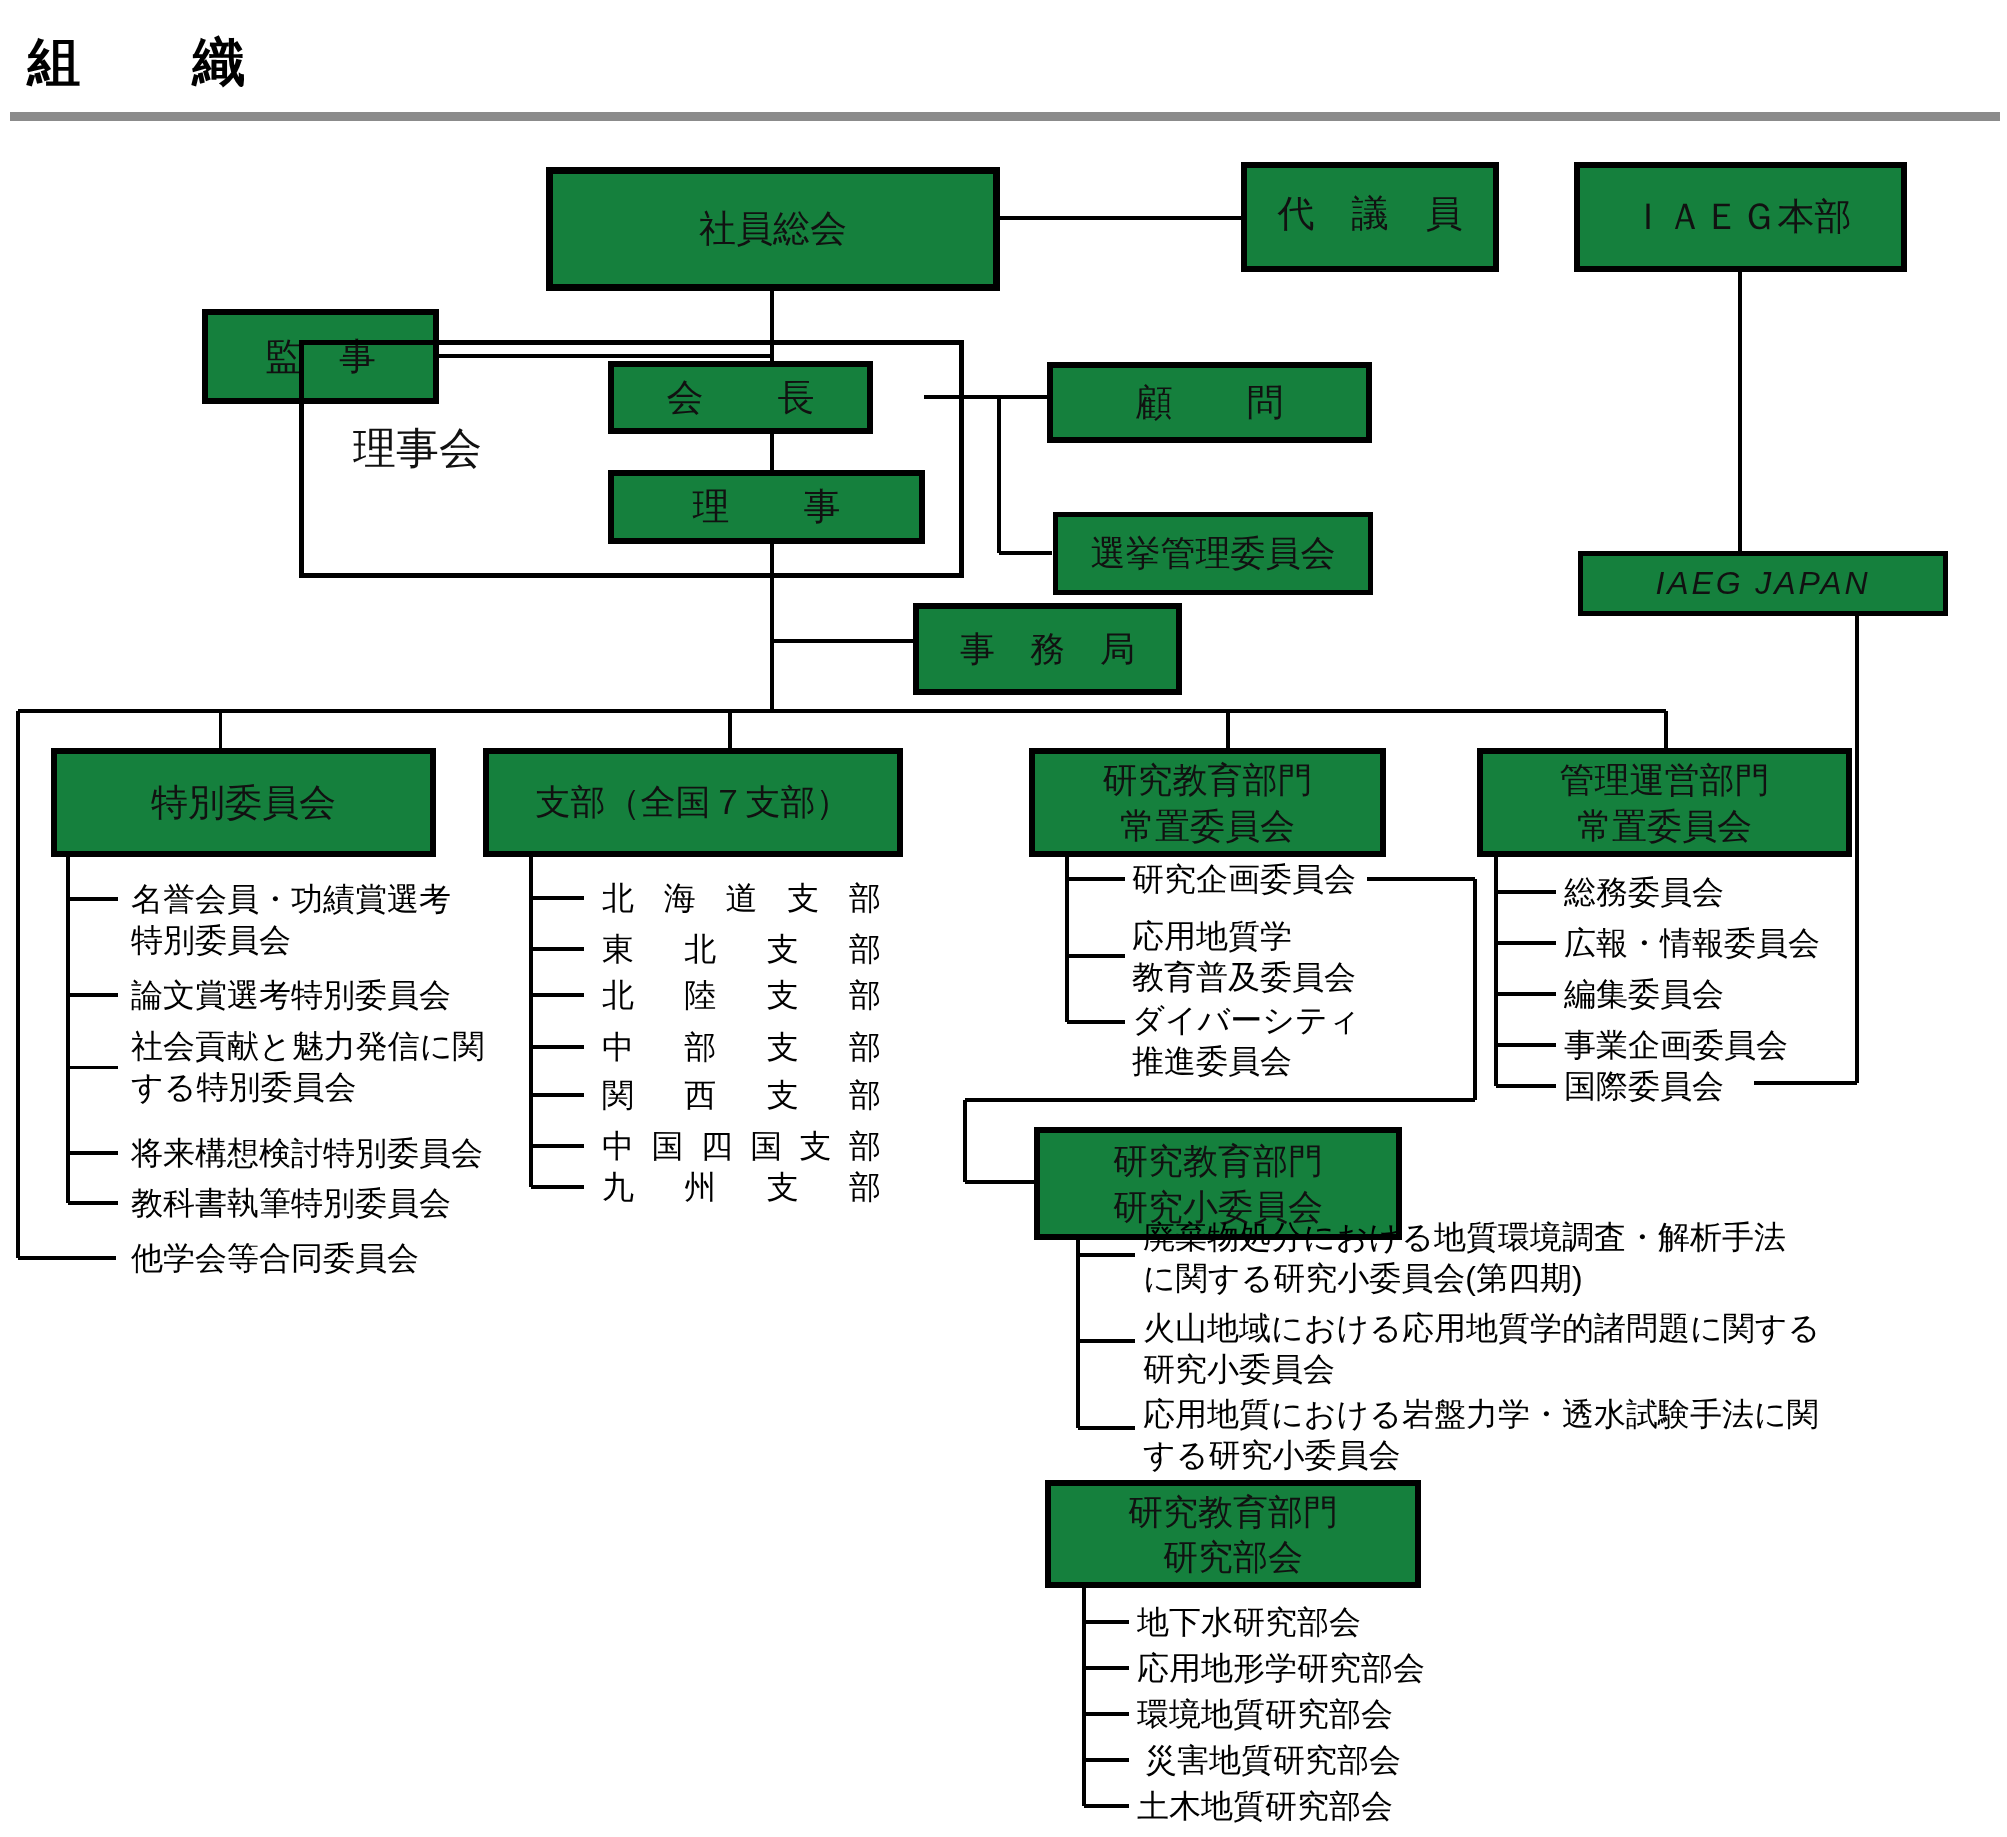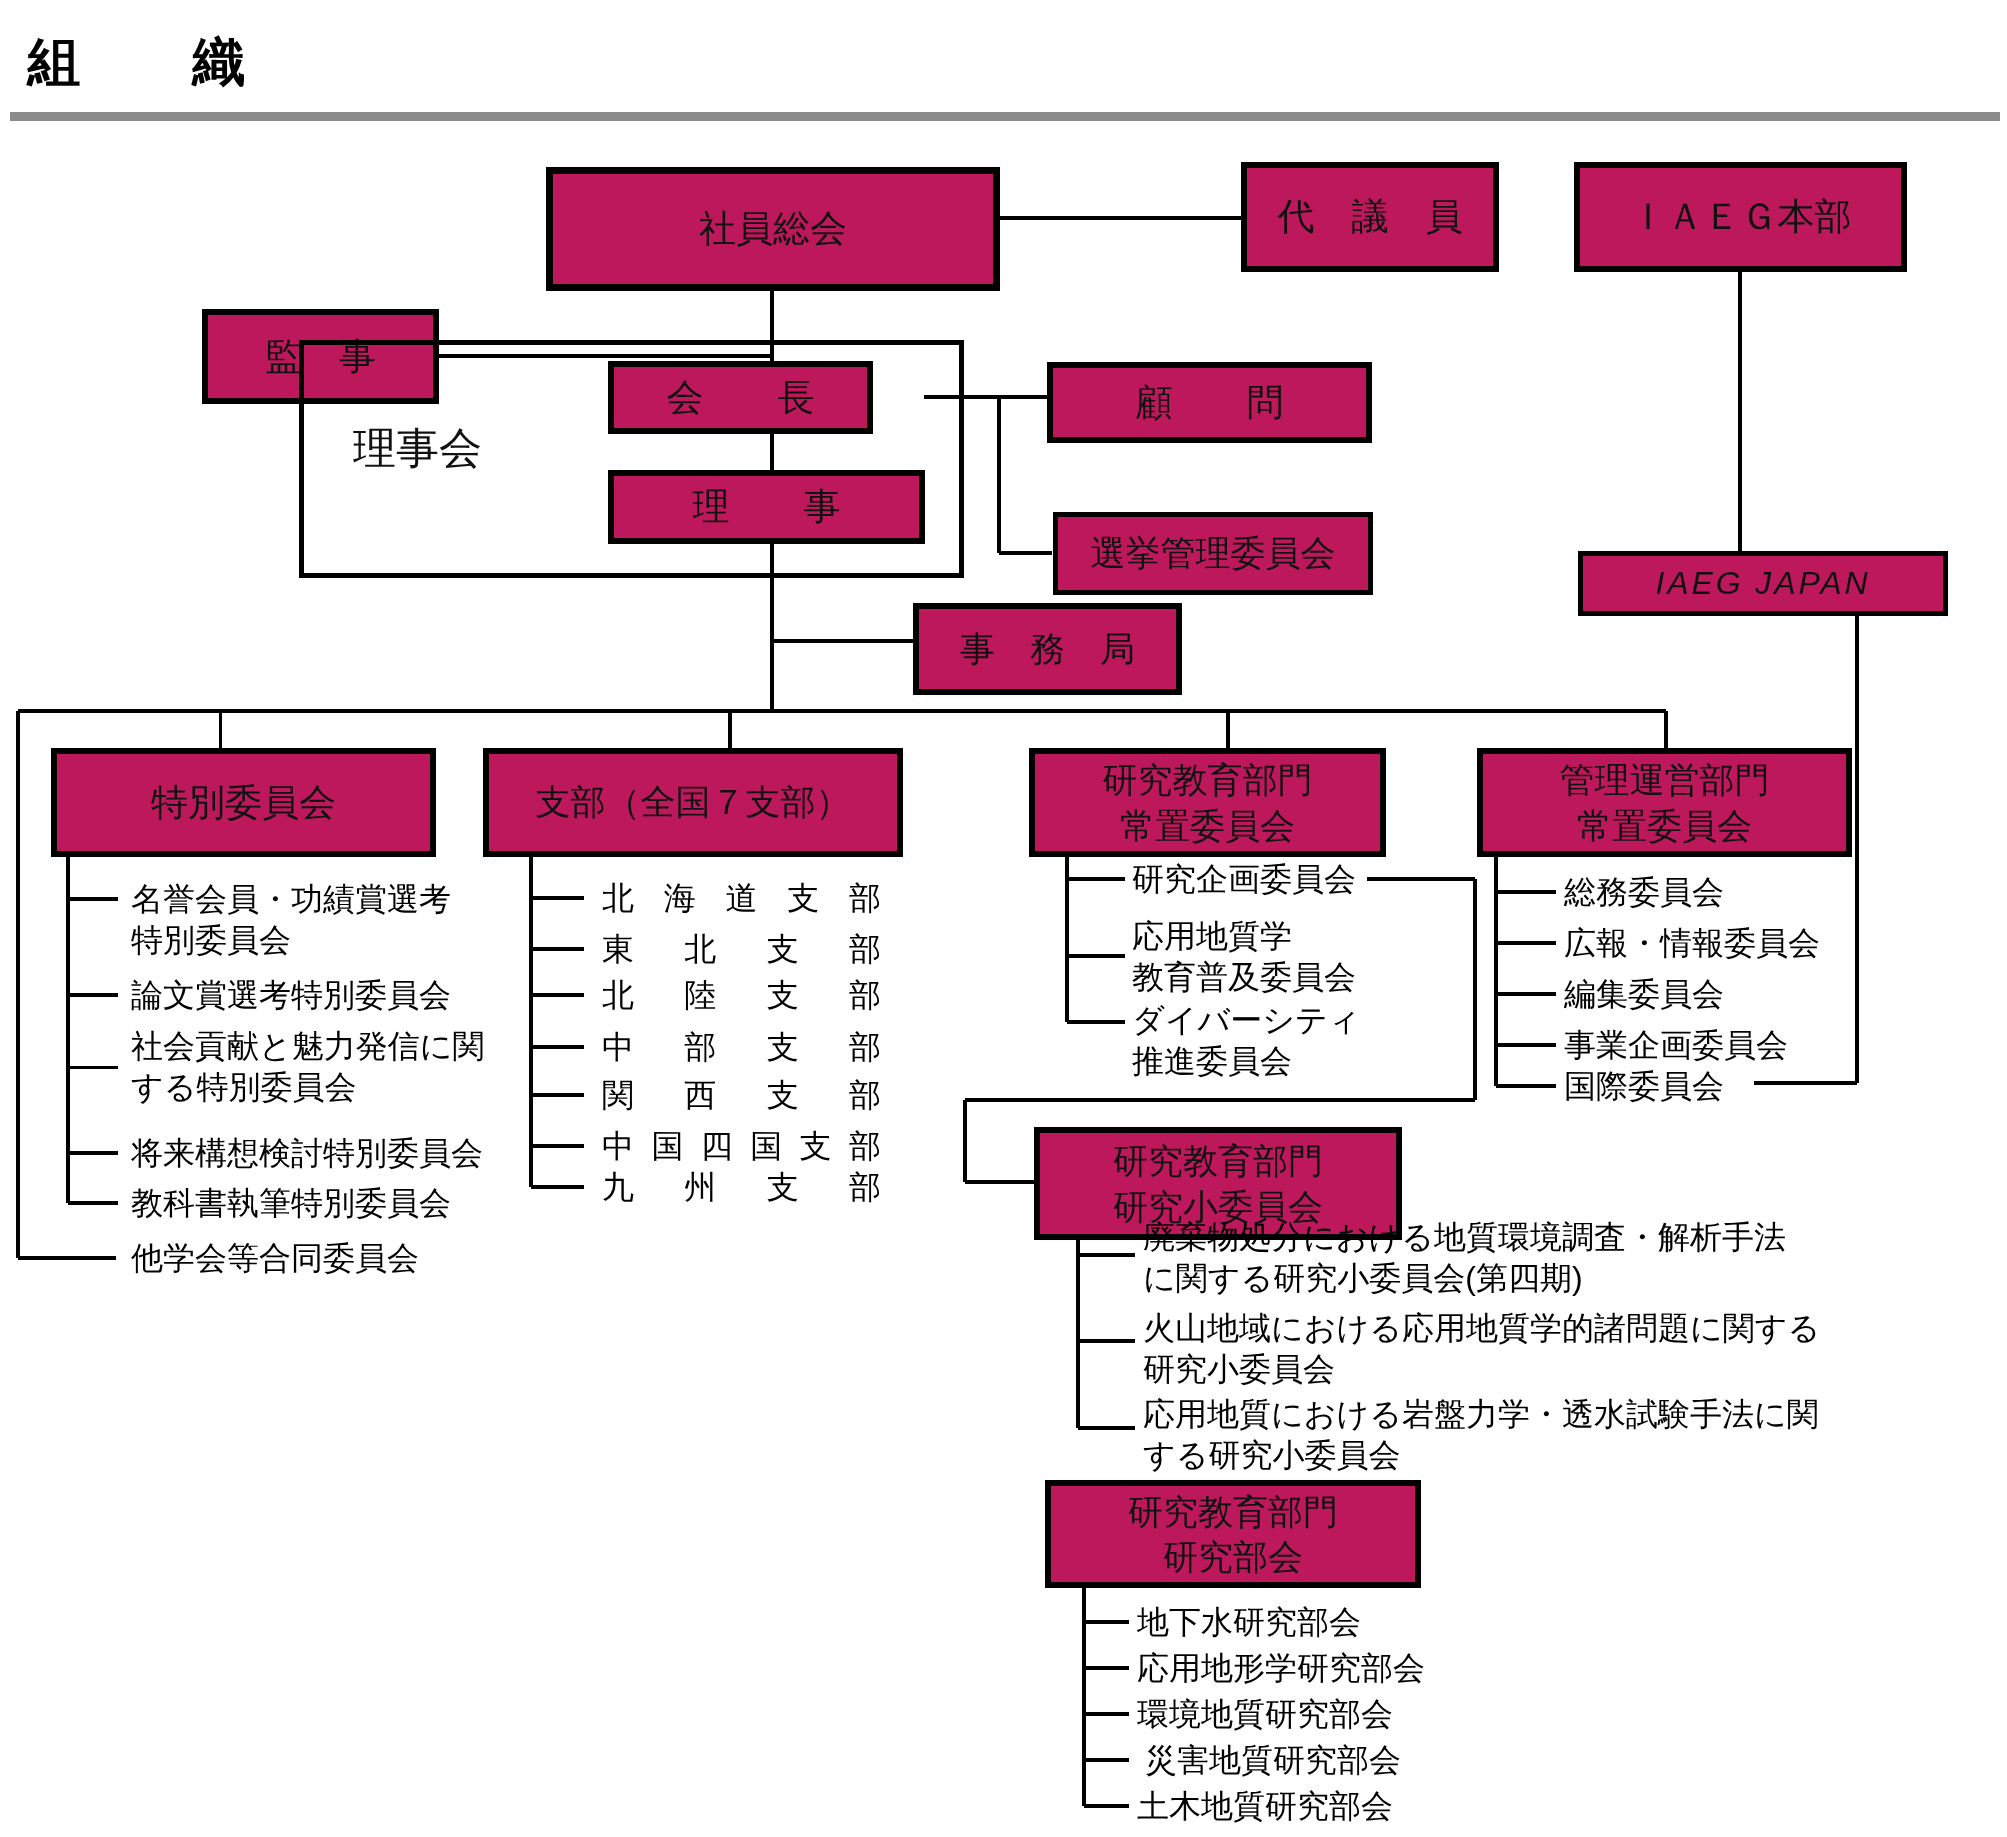--- a/index.html
+++ b/index.html
@@ -3,21 +3,21 @@
 <meta charset="utf-8">
 <style>
   html,body{margin:0;padding:0;background:#ffffff;}
   #canvas{
     position:relative;width:2007px;height:1838px;background:#ffffff;
     font-family:"Liberation Sans","DejaVu Sans",sans-serif;color:#111;
     overflow:hidden;
   }
   #wires{position:absolute;left:0;top:0;width:2007px;height:1838px;z-index:1;}
   .box{
-    position:absolute;z-index:2;background:#be185d;border:6.9px solid #000;
+    position:absolute;z-index:2;background:#15803d;border:6.9px solid #000;
     display:flex;align-items:center;justify-content:center;text-align:center;
     font-size:37px;line-height:1.22;white-space:pre-line;box-sizing:border-box;
   }
   .box.thin{border-width:5.9px;}
   .box.two-line{font-size:35px;line-height:1.3;}
   .box.transparent{background:transparent;}
   .floating-label{
     position:absolute;z-index:2;font-size:43px;white-space:pre-line;
   }
   .title{
@@ -68,21 +68,21 @@
       <path d="M1106 1618 V1843 M1106 1655 H1152 M1106 1702 H1152 M1106 1749 H1152 M1106 1796 H1152 M1106 1843 H1152"></path>
     </g>
   </svg>
 
   <div class="title" style="left:27.4px;top:27.4px;">組　　織</div>
   <div class="rule" style="left:9.8px;top:112px;width:1990px;height:8.8px;"></div>
 
   <div class="box" style="left:546px;top:167px;width:454px;height:124px;border-width:7.8px;">
     <span>社員総会</span>
   </div>
-  <div class="box" style="left:1241px;top:162px;width:258px;height:110px;">
+  <div class="box" style="left:1241px;top:162px;width:258px;height:110px;font-family:Liberation Mono, monospace;">
     <span>代　議　員</span>
   </div>
   <div class="box" style="left:1574px;top:162px;width:333px;height:110px;">
     <span>ＩＡＥＧ本部</span>
   </div>
   <div class="box" style="left:202px;top:309px;width:237px;height:95px;">
     <span>監　事</span>
   </div>
 
   <div class="box thin transparent" style="left:299px;top:340px;width:665px;height:238px;"></div>

